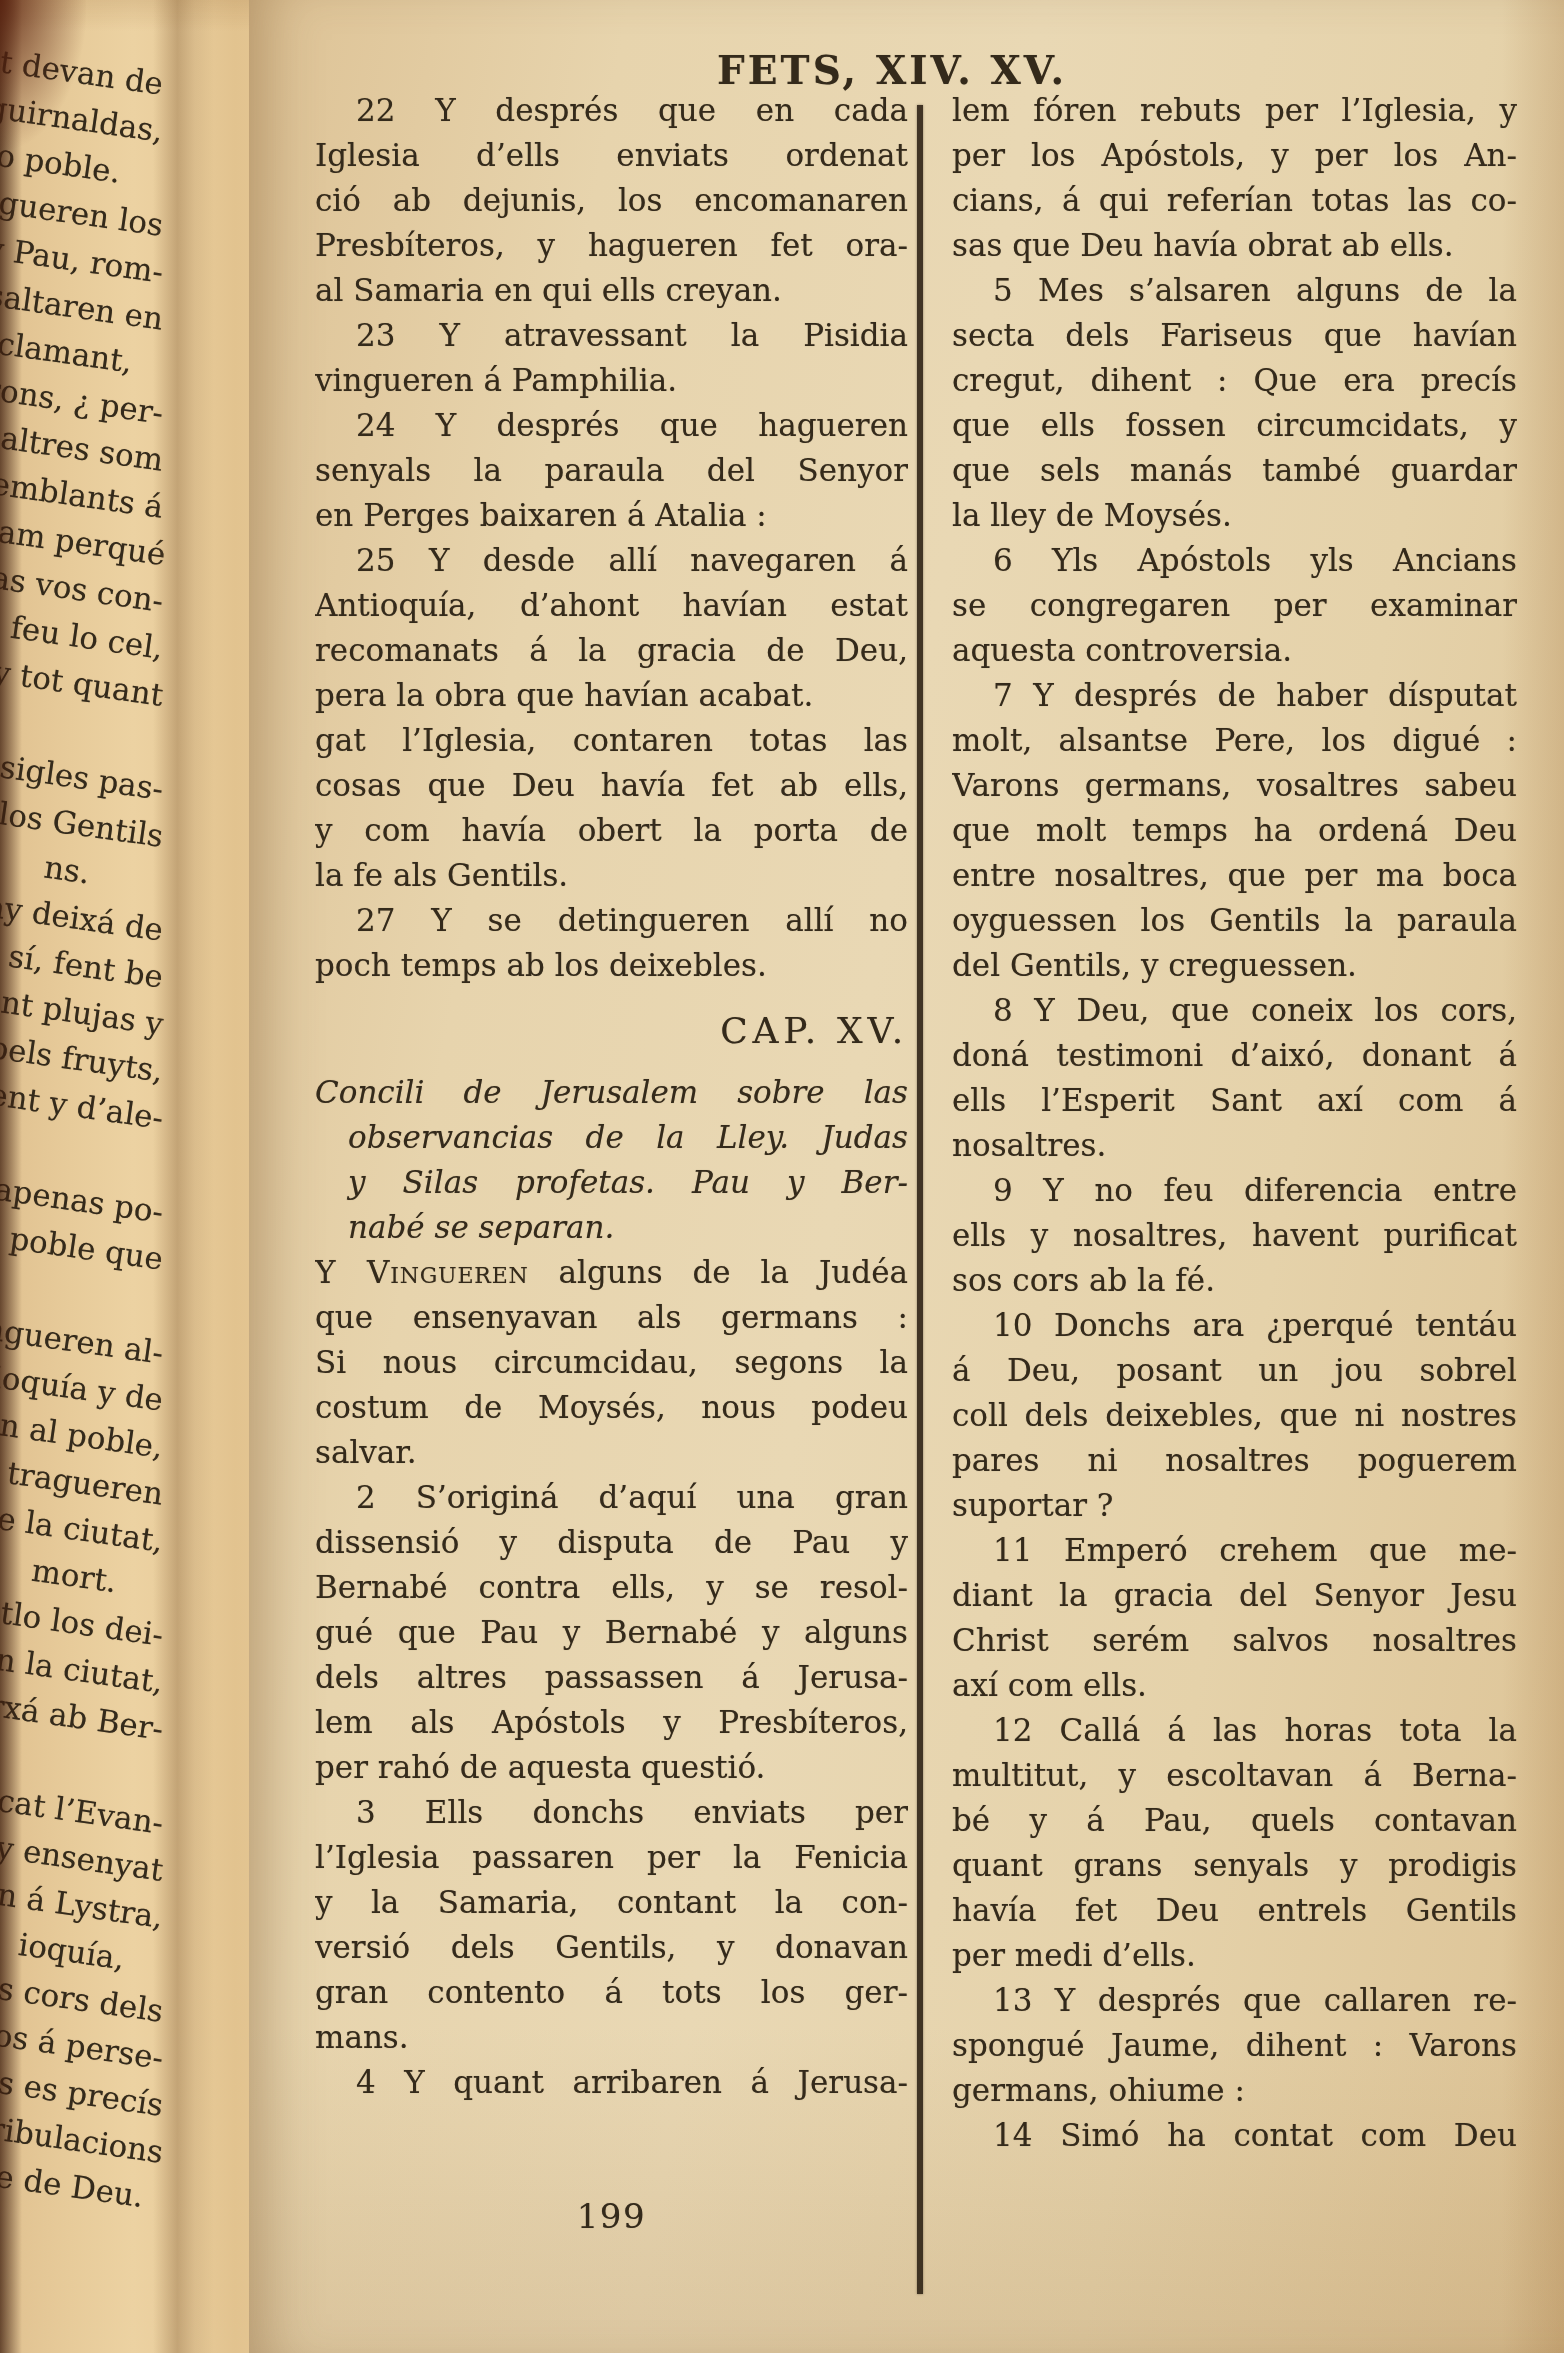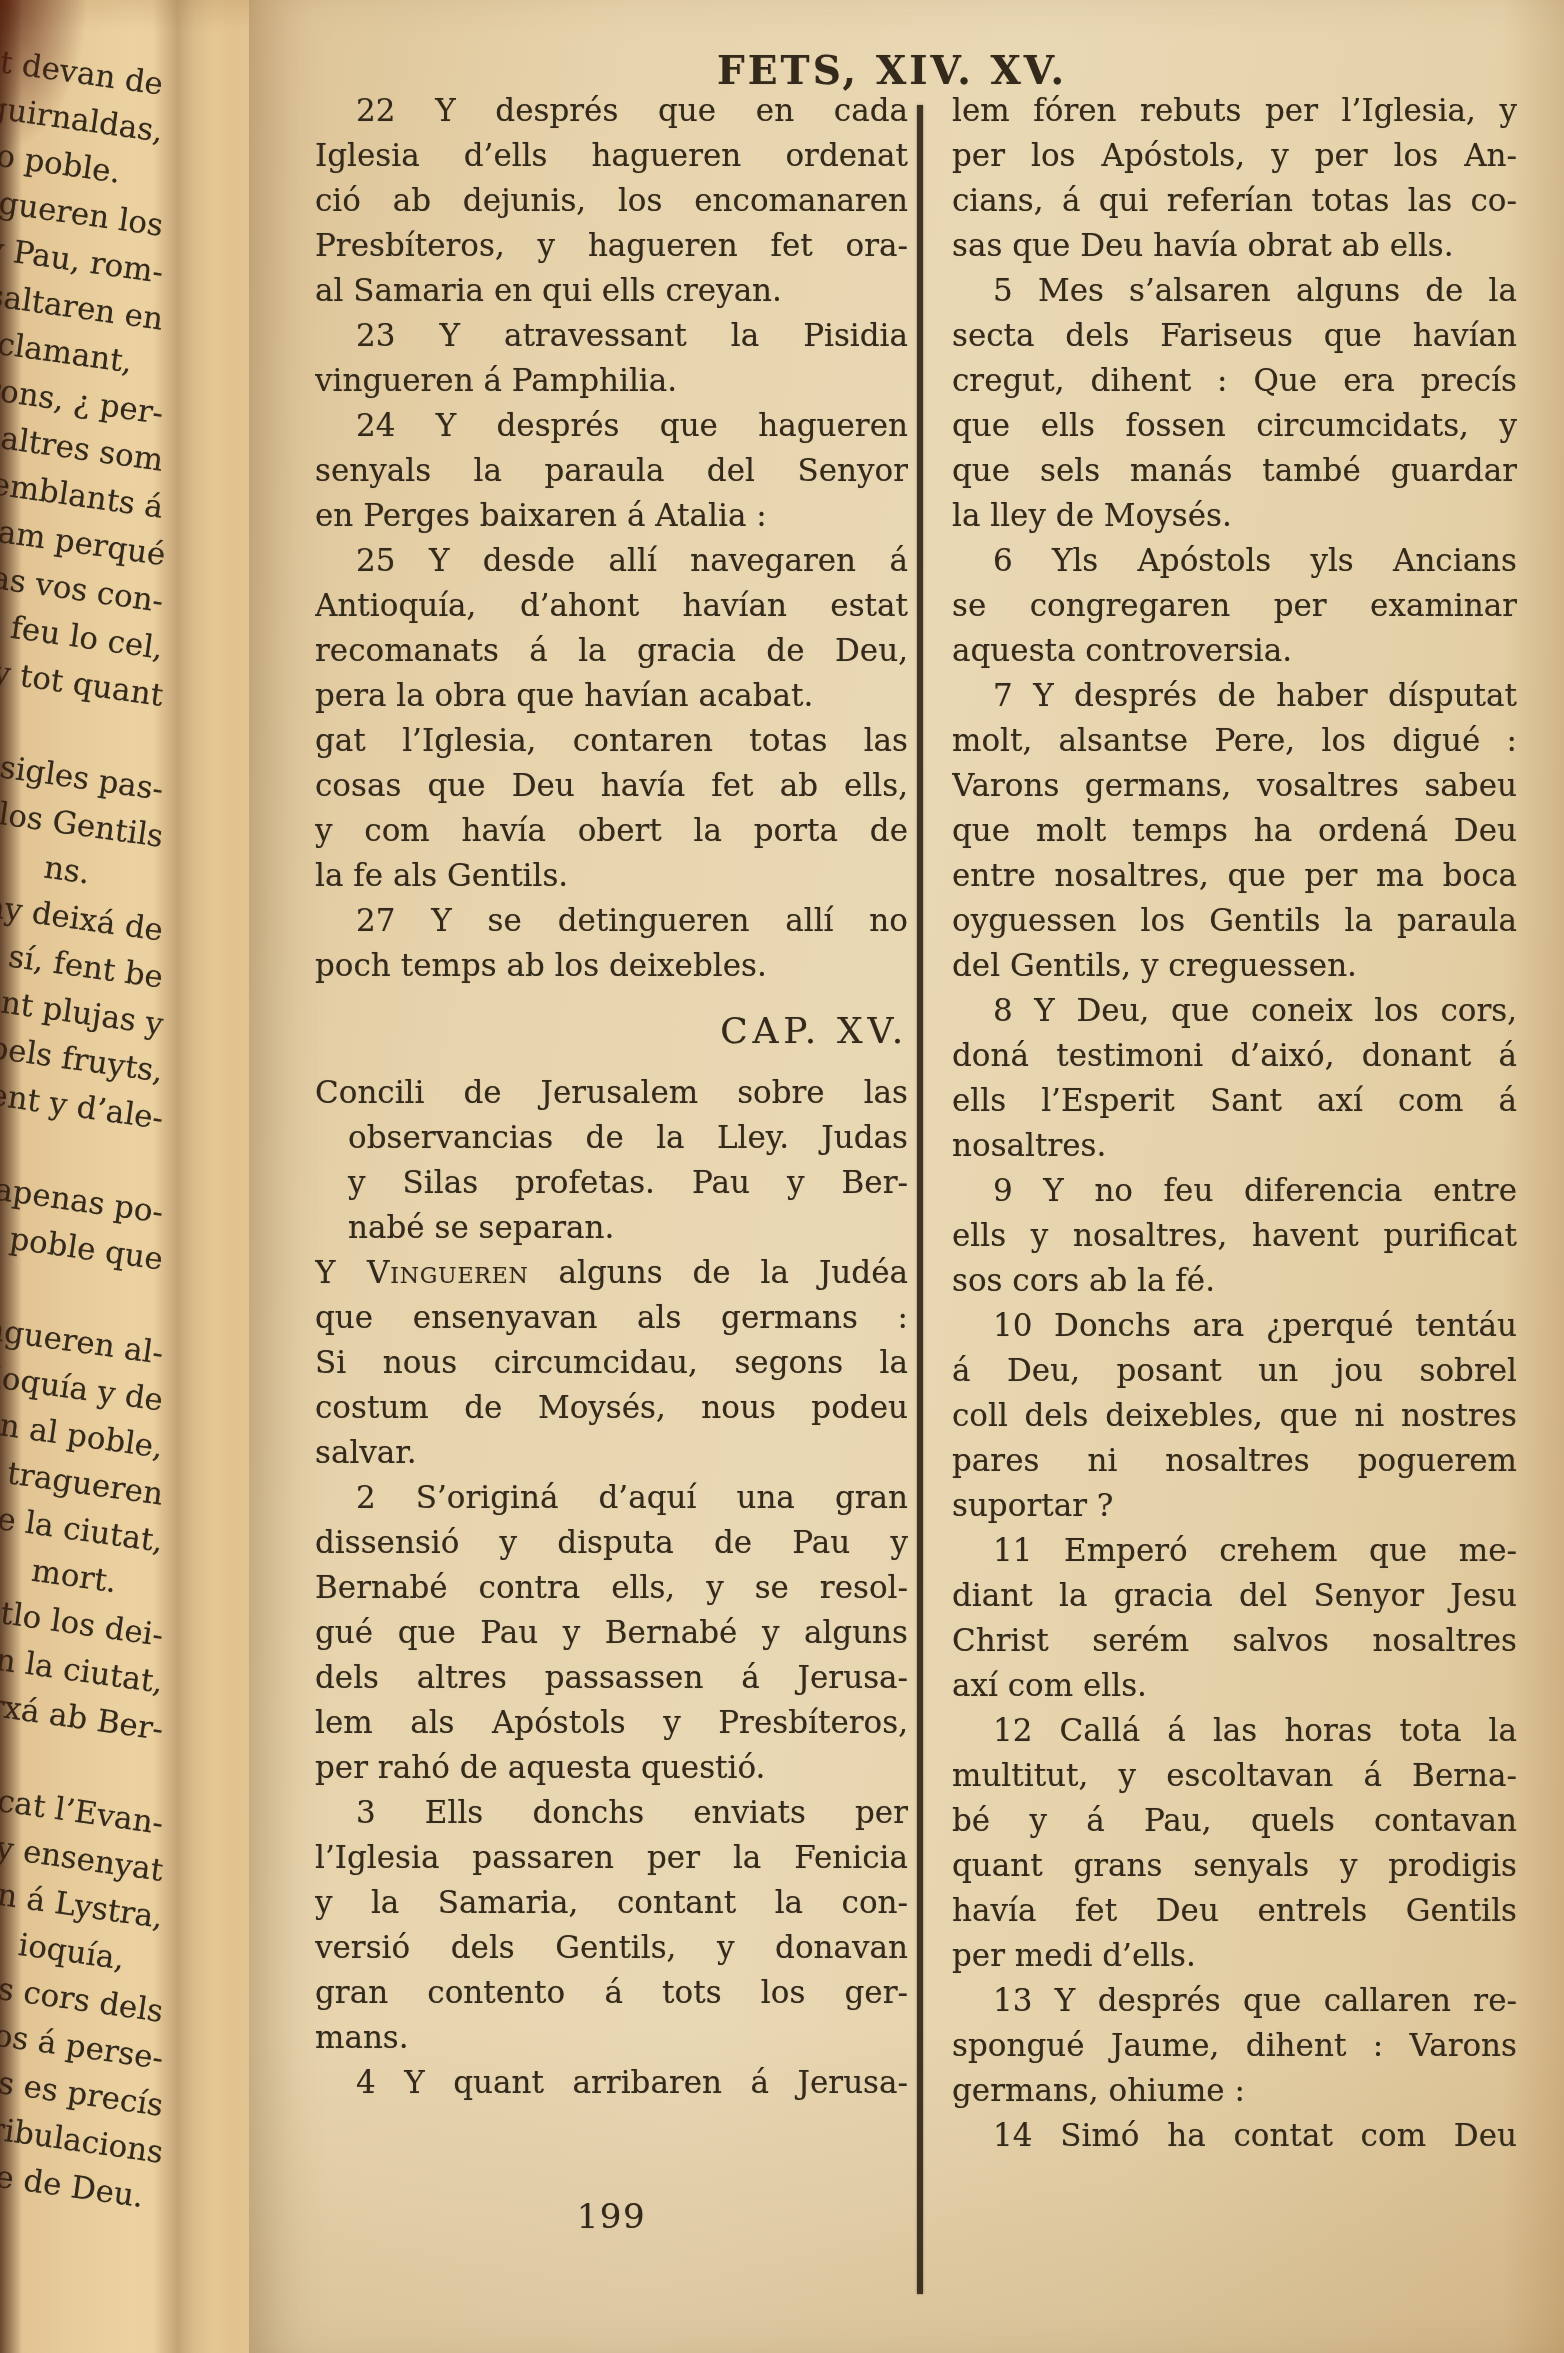--- a/index.html
+++ b/index.html
@@ -35,21 +35,21 @@
   
   .page-header{position:absolute;left:501px;top:47px;width:782px;z-index:4;
     text-align:center;font-size:39px;font-weight:bold;letter-spacing:3.1px;}
   .col{position:absolute;top:88px;z-index:4;}
   .col-left{left:315px;width:593px;}
   .col-right{left:952px;width:565px;}
   .divider{position:absolute;left:917px;top:105px;width:5.5px;height:2189px;z-index:4;
     background:rgba(41,30,17,.88);box-shadow:0 0 2.3px rgba(41,30,17,.5);}
   .cap-heading{height:45px;line-height:45px;margin:20px 0 17px;text-align:right;
     font-size:36px;letter-spacing:4.7px;}
-  .summary{margin-top:15px;}
+  .summary{font-style:italic;margin-top:15px;}
   .summary .ln{text-align:justify;text-align-last:justify;}
   .summary .ln:not(:first-child){padding-left:33px;}
   .summary .ln.end{text-align-last:left;}
   .page-number{position:absolute;left:315px;top:2196px;width:593px;z-index:4;
     text-align:center;font-size:34px;letter-spacing:1.6px;}
   
   .fragment{position:absolute;left:-69px;top:61px;width:232px;z-index:2;overflow:visible;}
   .fline{height:47px;line-height:47px;font-size:31px;text-align:right;white-space:nowrap;
     transform:rotate(8deg);transform-origin:100% 50%;}
   .fline.blank{visibility:hidden;}
@@ -110,21 +110,21 @@
     <div class="fline" style="padding-right: 19.6px;">gne de Deu.</div>
   </div>
 
 <div class="page-header ink">FETS, XIV. XV.</div>
 
 <div class="divider"></div>
 
 <div class="col col-left ink" id="col-left">
     <div class="block verse">
       <div class="ln ind">22 Y després que en cada</div>
-      <div class="ln">Iglesia d’ells hagueren ordenat</div>
+      <div class="ln">Iglesia d’ells enviats ordenat</div>
       <div class="ln">ció ab dejunis, los encomanaren</div>
       <div class="ln">Presbíteros, y hagueren fet ora-</div>
       <div class="ln end">al Samaria en qui ells creyan.</div>
     </div>
     <div class="block verse">
       <div class="ln ind">23 Y atravessant la Pisidia</div>
       <div class="ln end">vingueren á Pamphilia.</div>
     </div>
     <div class="block verse">
       <div class="ln ind">24 Y després que hagueren</div>

